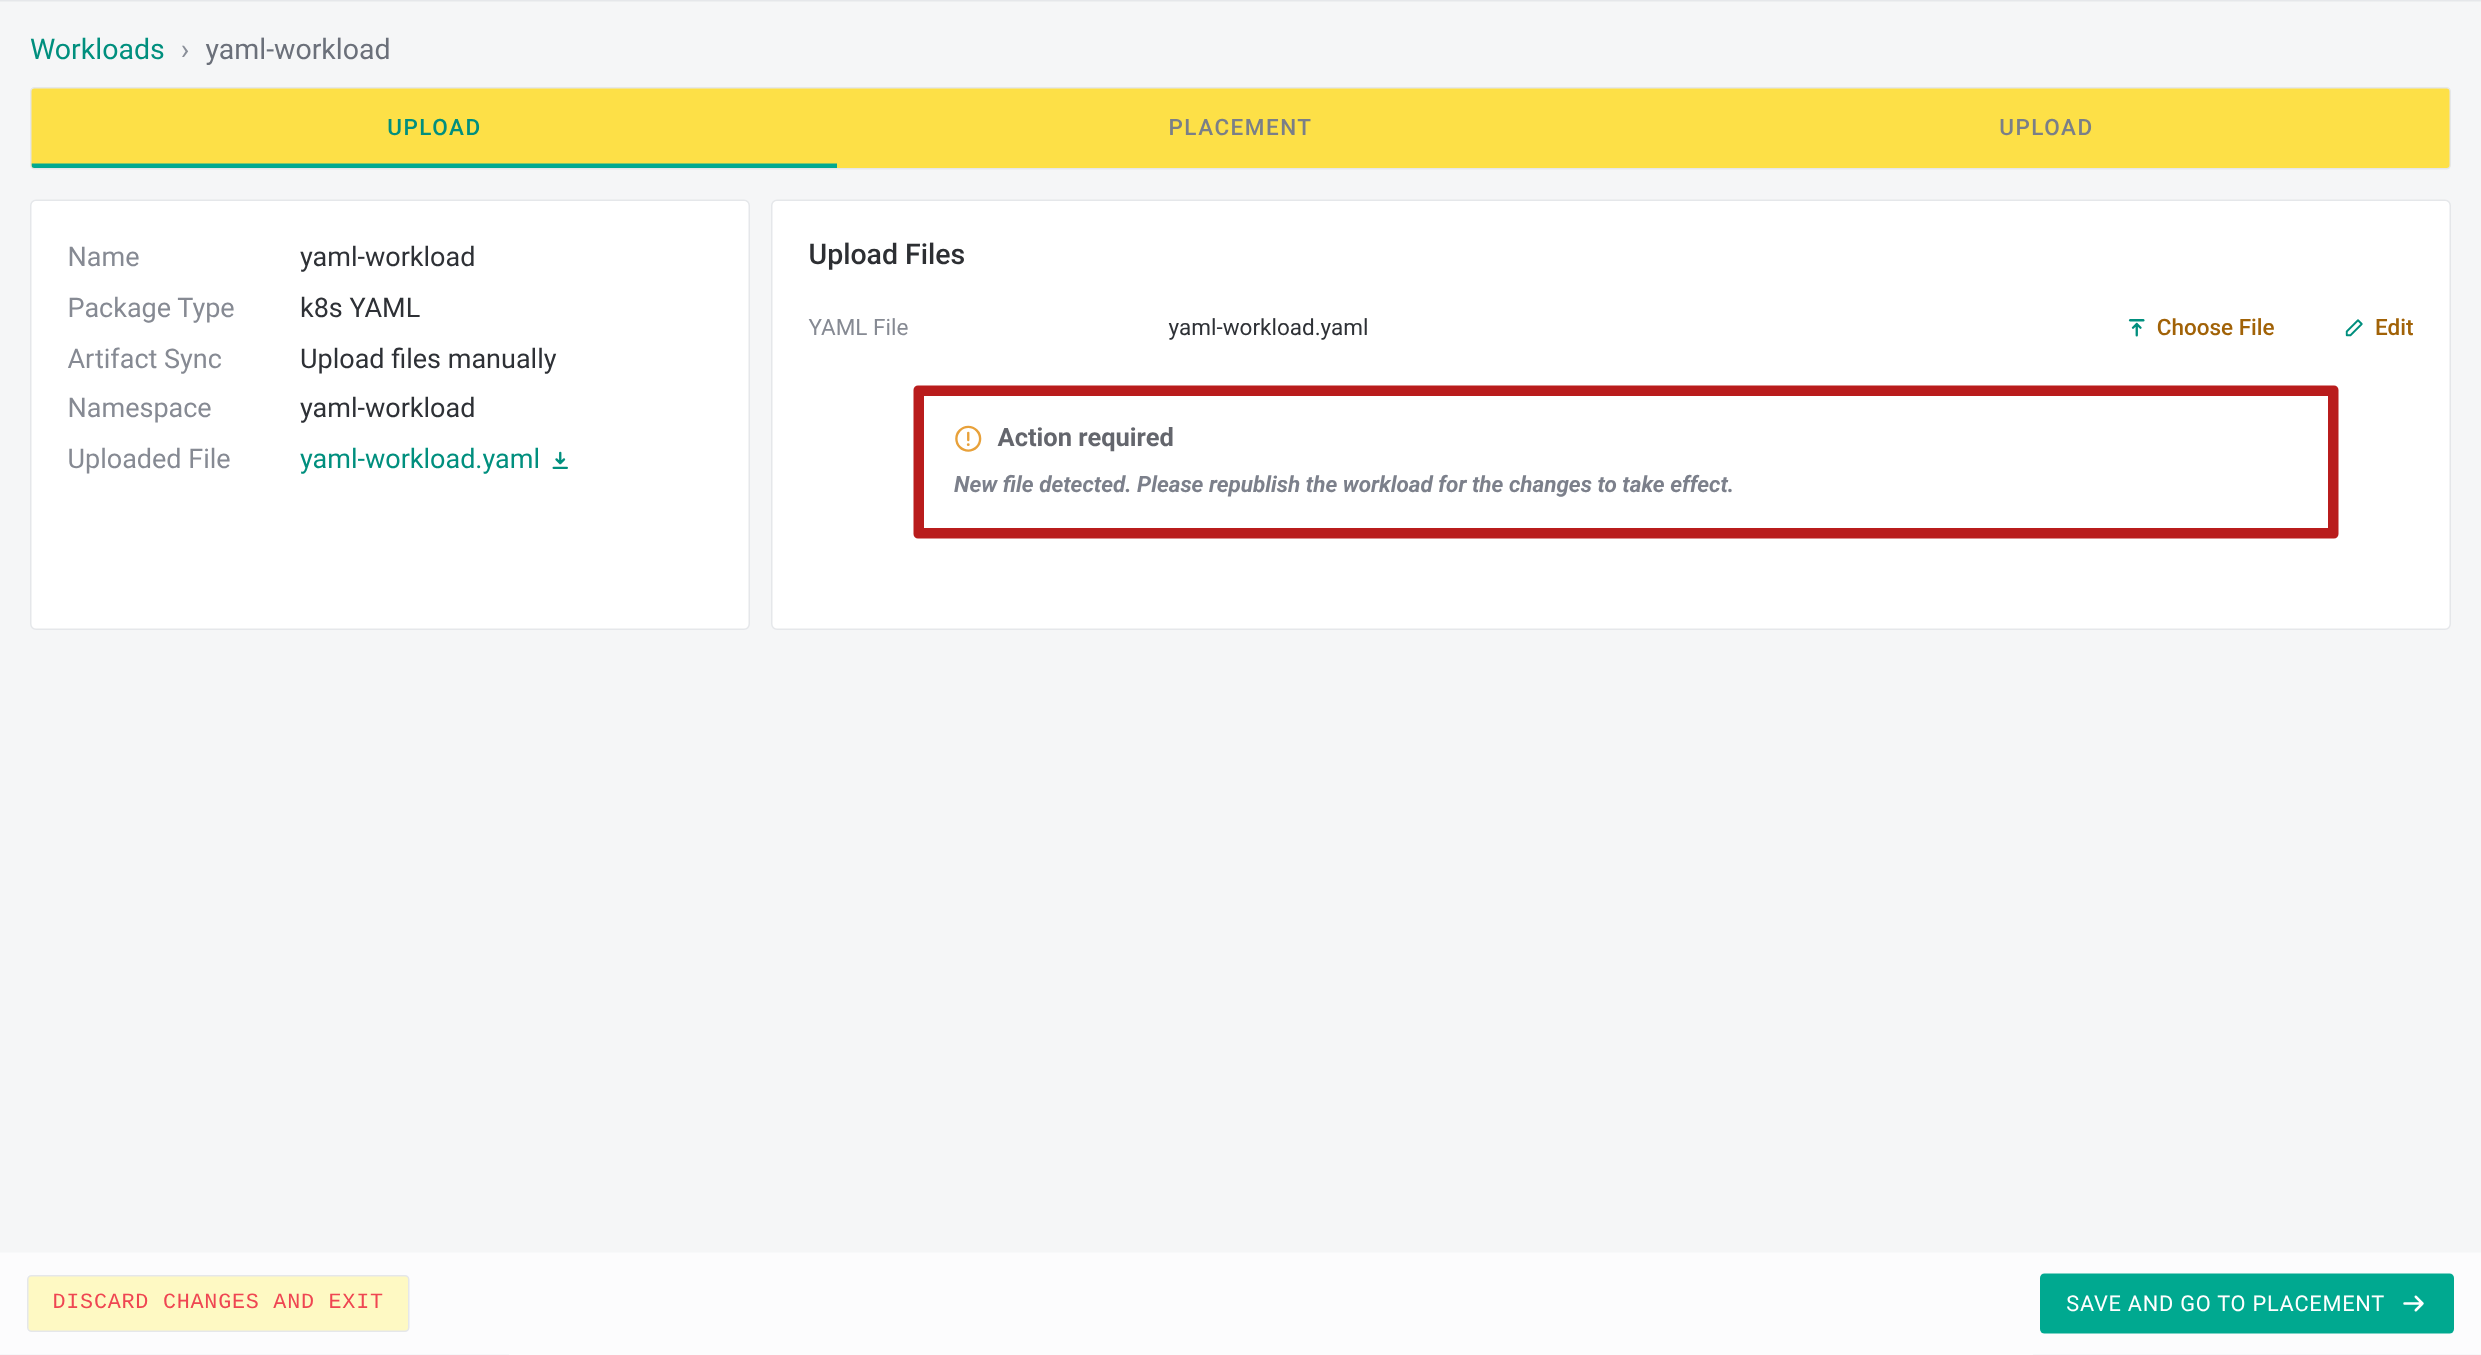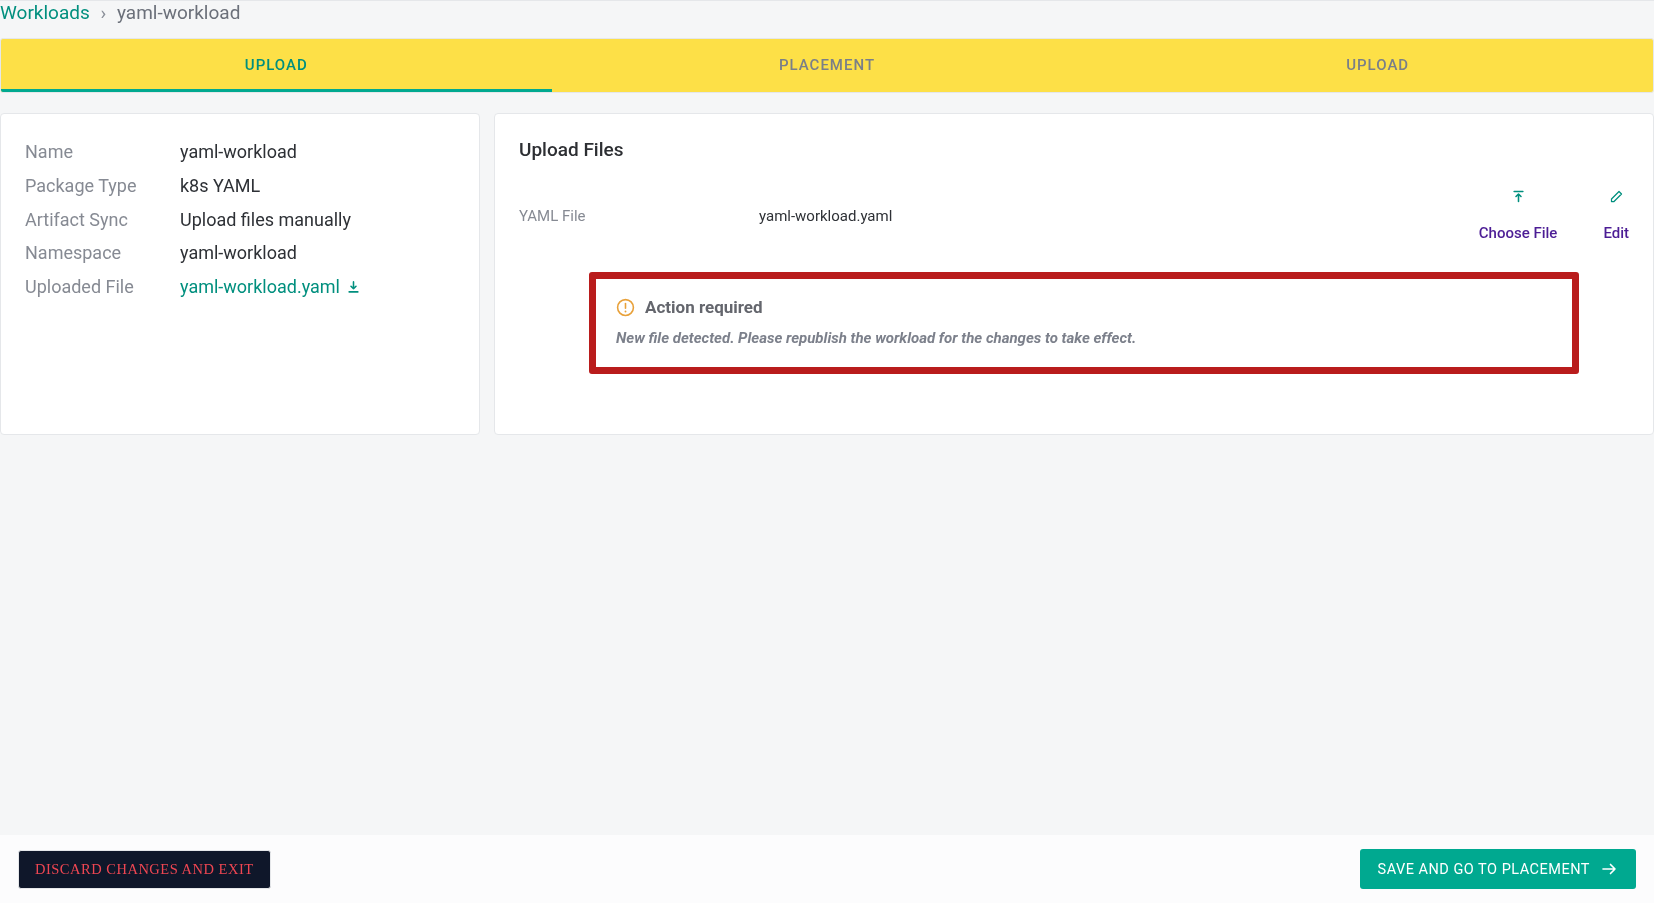--- a/index.html
+++ b/index.html
@@ -6,20 +6,21 @@
   body {
     font-family: -apple-system, BlinkMacSystemFont, "Segoe UI", Roboto, "Helvetica Neue", Arial, sans-serif;
     background: #f5f6f7;
     color: #212529;
     font-size: 15px;
     min-height: 903px;
     position: relative;
     border-top: 1px solid #e5e7ea;
   }
   .page {
+    padding: 20px;
     padding-bottom: 90px;
   }
   .breadcrumb {
     margin-bottom: 14px;
     font-size: 19px;
   }
   .breadcrumb a {
     color: #008f7e;
     text-decoration: none;
   }
@@ -109,31 +110,30 @@
   }
   .upload-filename {
     flex: 1;
     color: #2e3136;
   }
   .upload-actions {
     display: flex;
     gap: 46px;
   }
   .link-btn {
-    color: #4c1d95;
+    color: #a16207;
     background: none;
     border: none;
     cursor: pointer;
     display: inline-flex;
     align-items: center;
-    gap: 20px;
+    gap: 6px;
     font-size: 15px;
     font-weight: 500;
     font-family: inherit;
-    flex-direction: column;
   }
 
   .alert {
     border: 7px solid #b91c1c;
     border-radius: 3px;
     padding: 18px 20px 20px;
     margin-left: 70px;
     margin-right: 50px;
     font-weight: bold;
   }
@@ -157,28 +157,28 @@
     left: 0;
     right: 0;
     background: #fcfcfd;
     padding: 14px 18px;
     display: flex;
     justify-content: space-between;
     align-items: center;
   }
   .btn-outline-danger {
     border: 1px solid #e5e7ea;
-    background: #0f172a;
+    background: #fef9c3;
     color: #ef4652;
     padding: 10px 16px;
     font-size: 14.5px;
     letter-spacing: 0.5px;
     border-radius: 3px;
     cursor: pointer;
-    font-family: Liberation Serif, serif;
+    font-family: Liberation Mono, monospace;
   }
   .btn-primary {
     background: #00a990;
     color: #fff;
     border: none;
     padding: 11px 18px;
     font-size: 14.5px;
     letter-spacing: 0.5px;
     border-radius: 3px;
     cursor: pointer;

